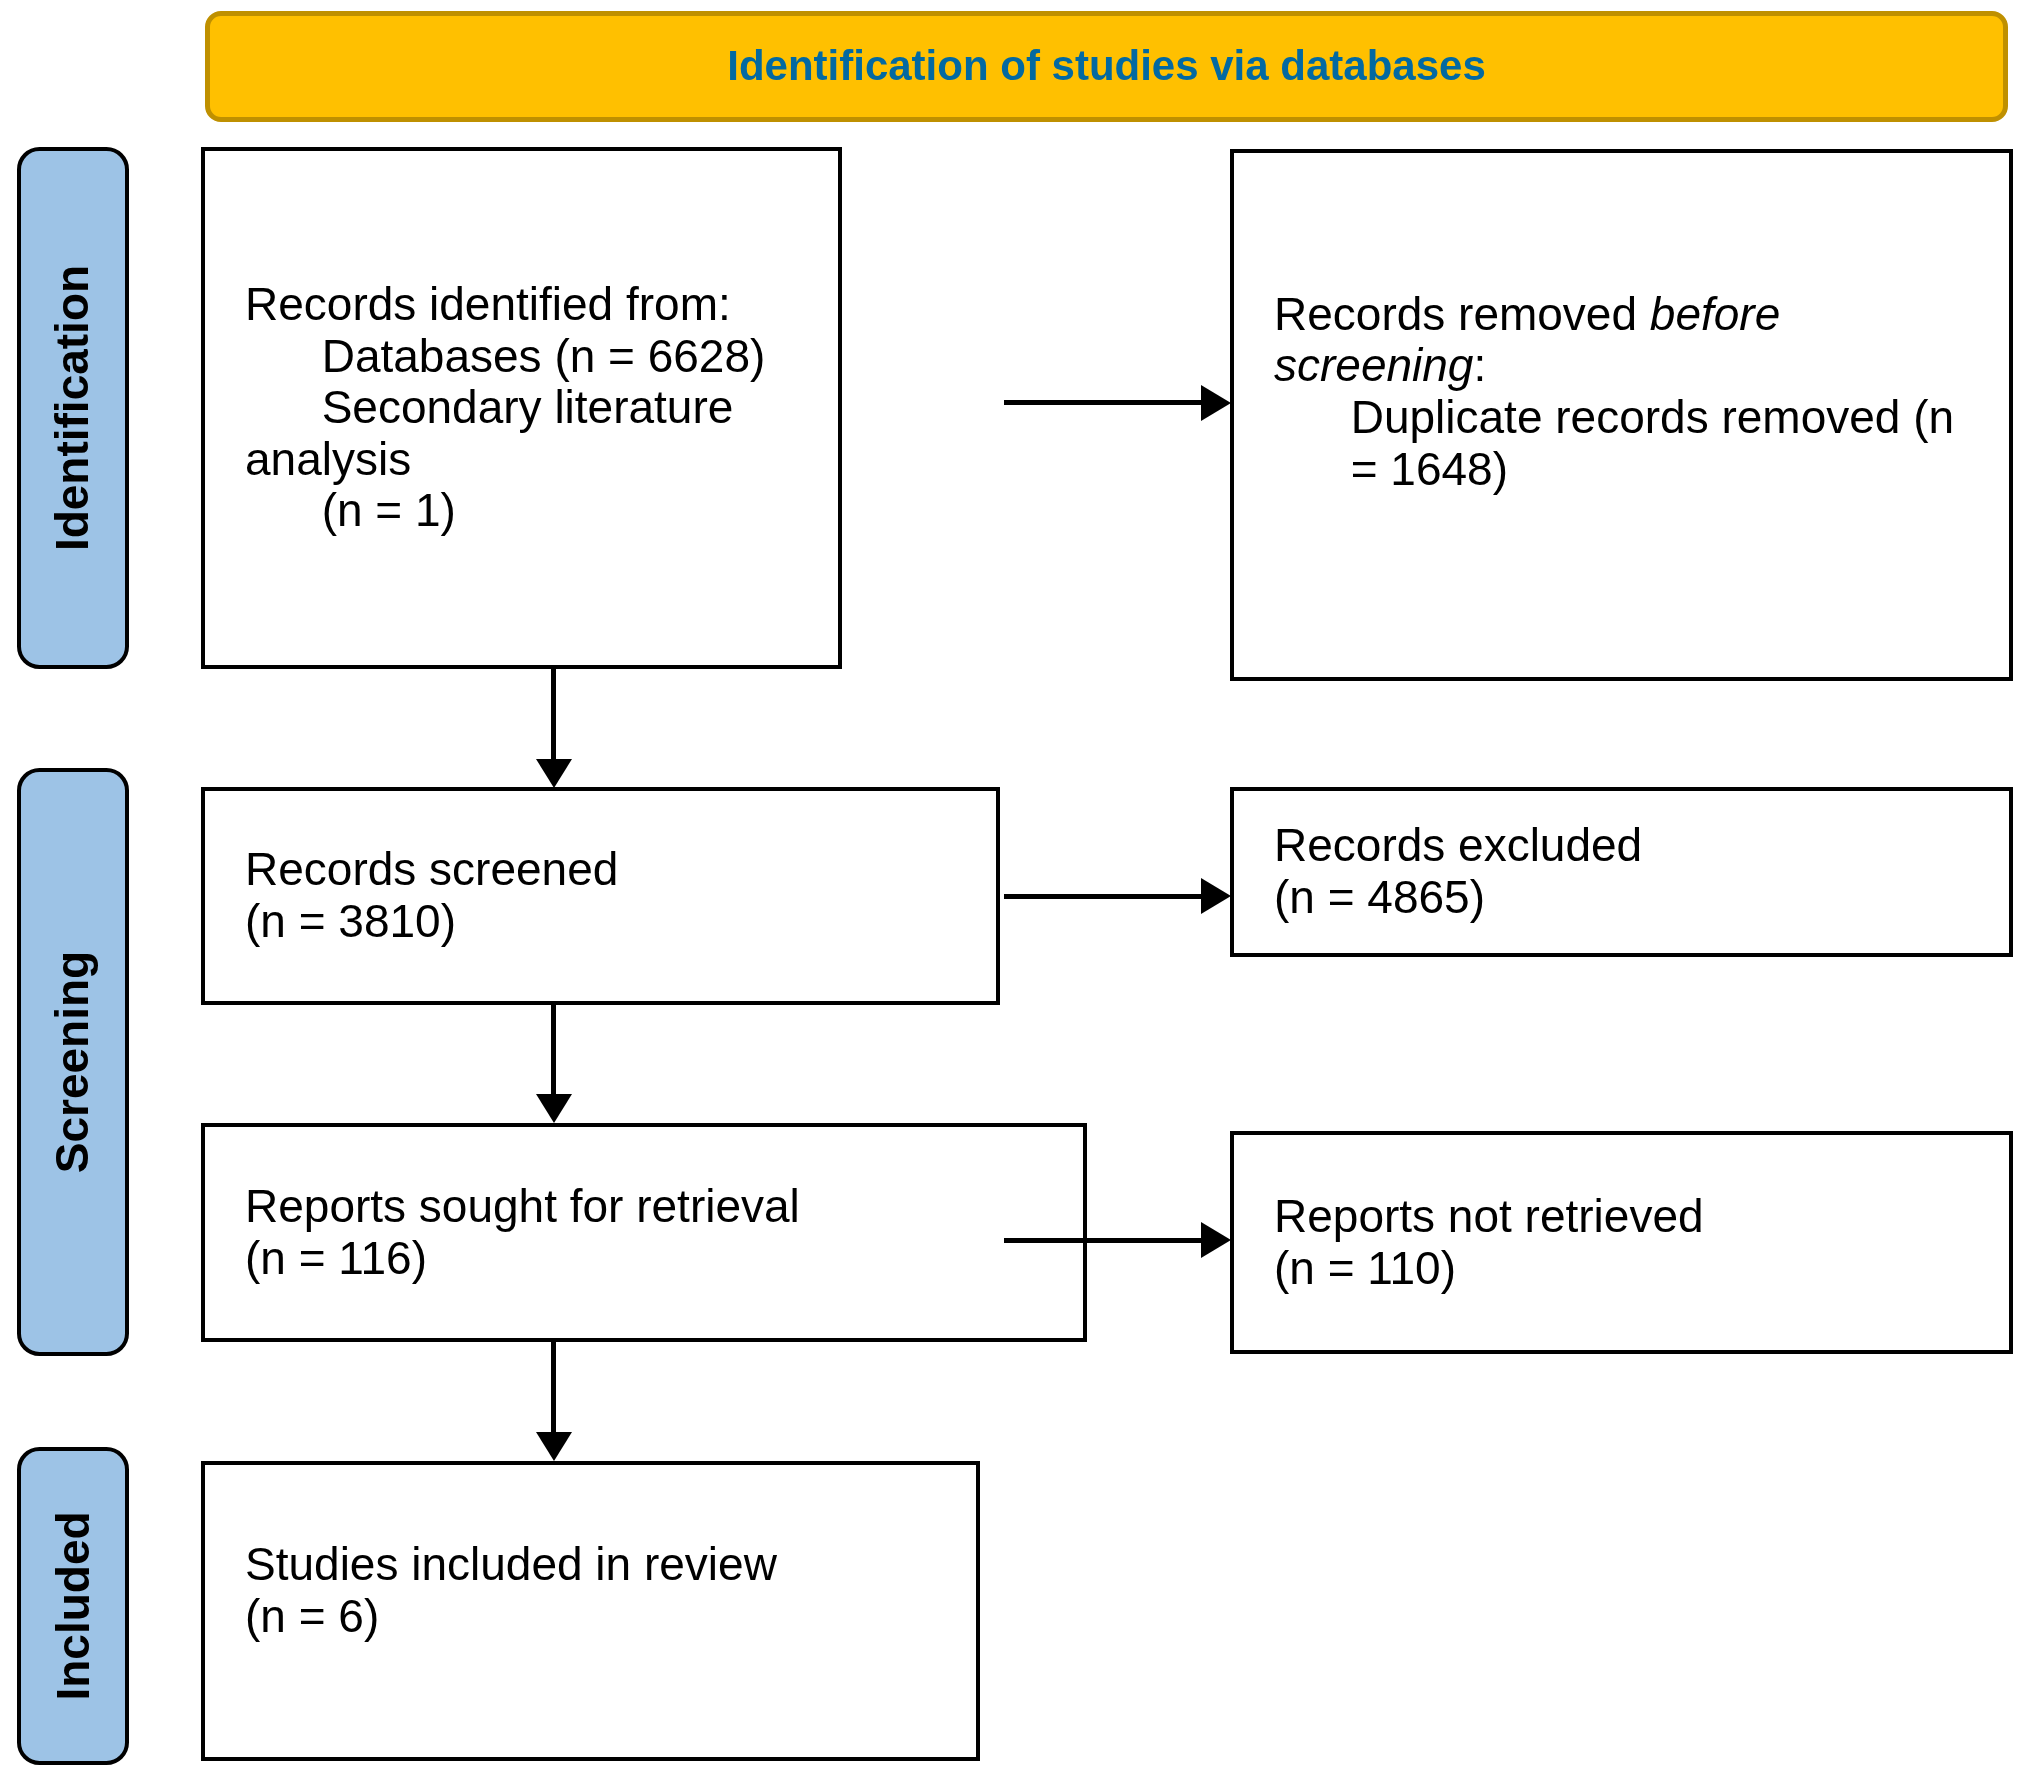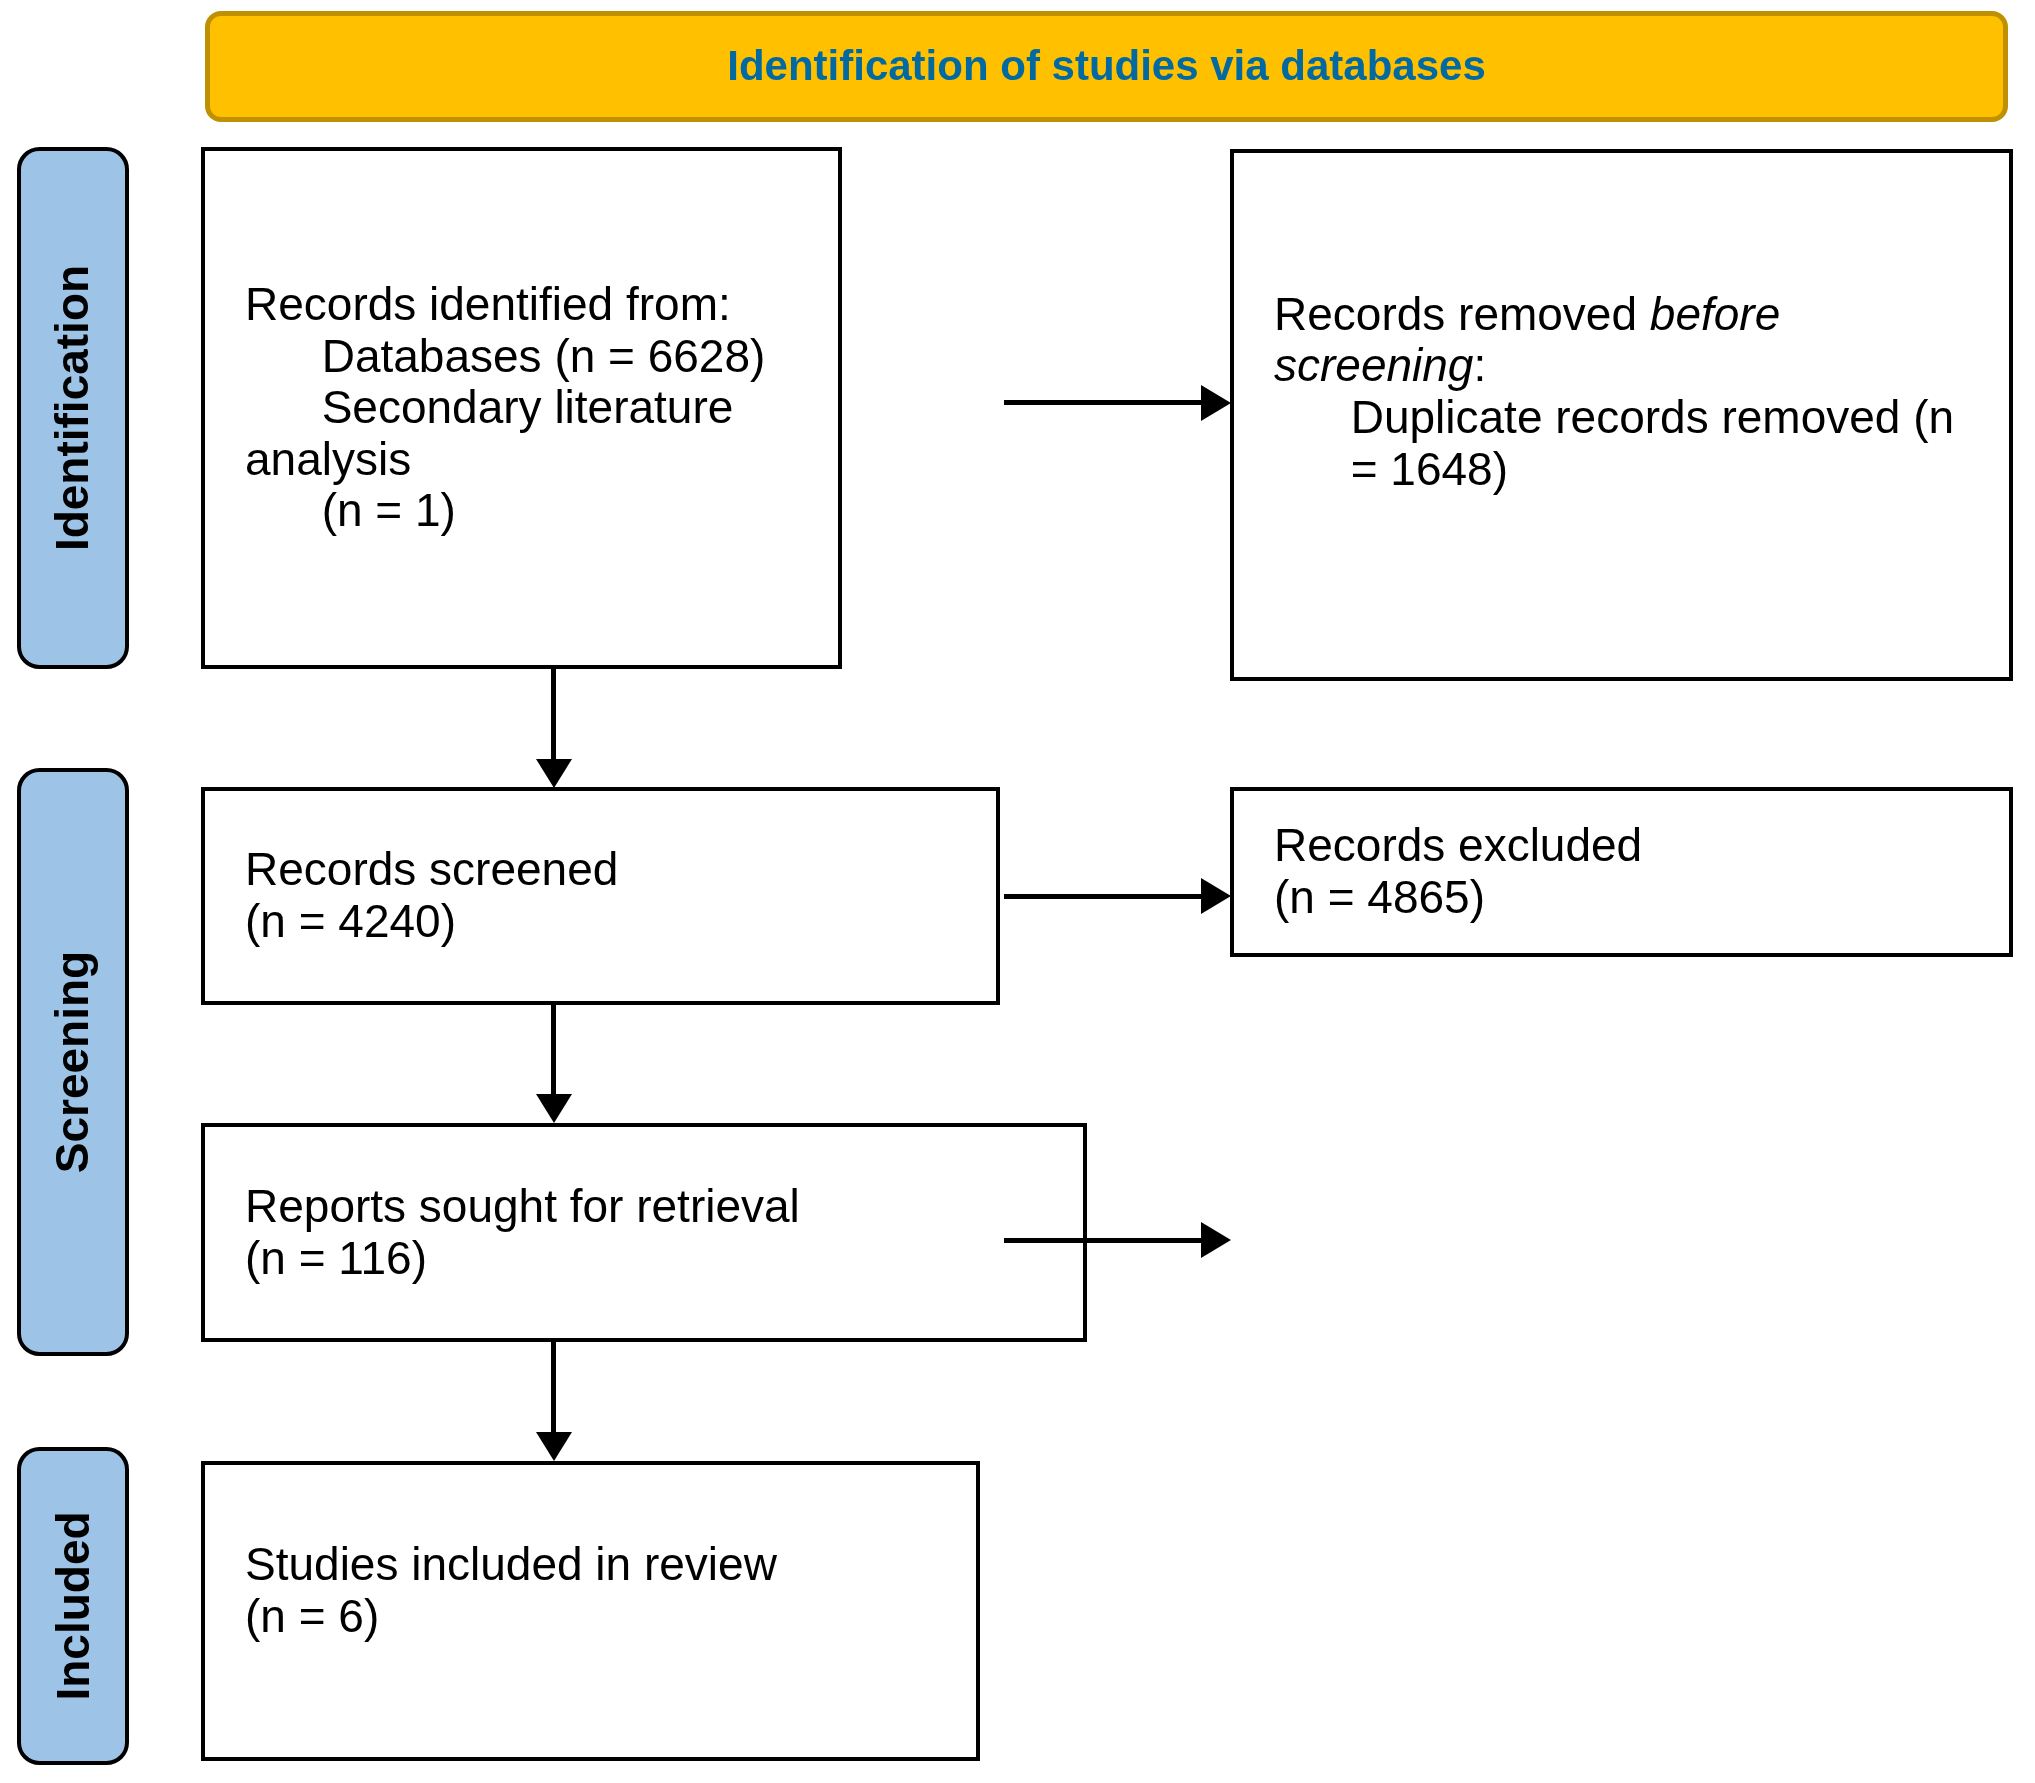--- a/index.html
+++ b/index.html
@@ -129,33 +129,37 @@
 
   <div class="wbox box-removed">
     <div class="box-text"><span>Records removed </span><span class="it">before
 screening</span><span>:
       Duplicate records removed (n
       = 1648)</span></div>
   </div>
 
   <div class="wbox box-screened">
     <div class="box-text">Records screened
-(n = 4240)</div>
+(n = 3810)</div>
   </div>
 
   <div class="wbox box-excluded">
     <div class="box-text">Records excluded
 (n = 4865)</div>
   </div>
 
   <div class="wbox box-sought">
     <div class="box-text">Reports sought for retrieval
 (n = 116)</div>
   </div>
 
+  <div class="wbox box-notretrieved">
+    <div class="box-text">Reports not retrieved
+(n = 110)</div>
+  </div>
 
   <div class="wbox box-included">
     <div class="box-text">Studies included in review
 (n = 6)</div>
   </div>
 
   <div class="hline" style="left:1004px; top:400px; width:197px;"></div>
   <div class="head-right" style="left:1201px; top:385px;"></div>
 
   <div class="vline" style="left:551px; top:669px; height:94px;"></div>

